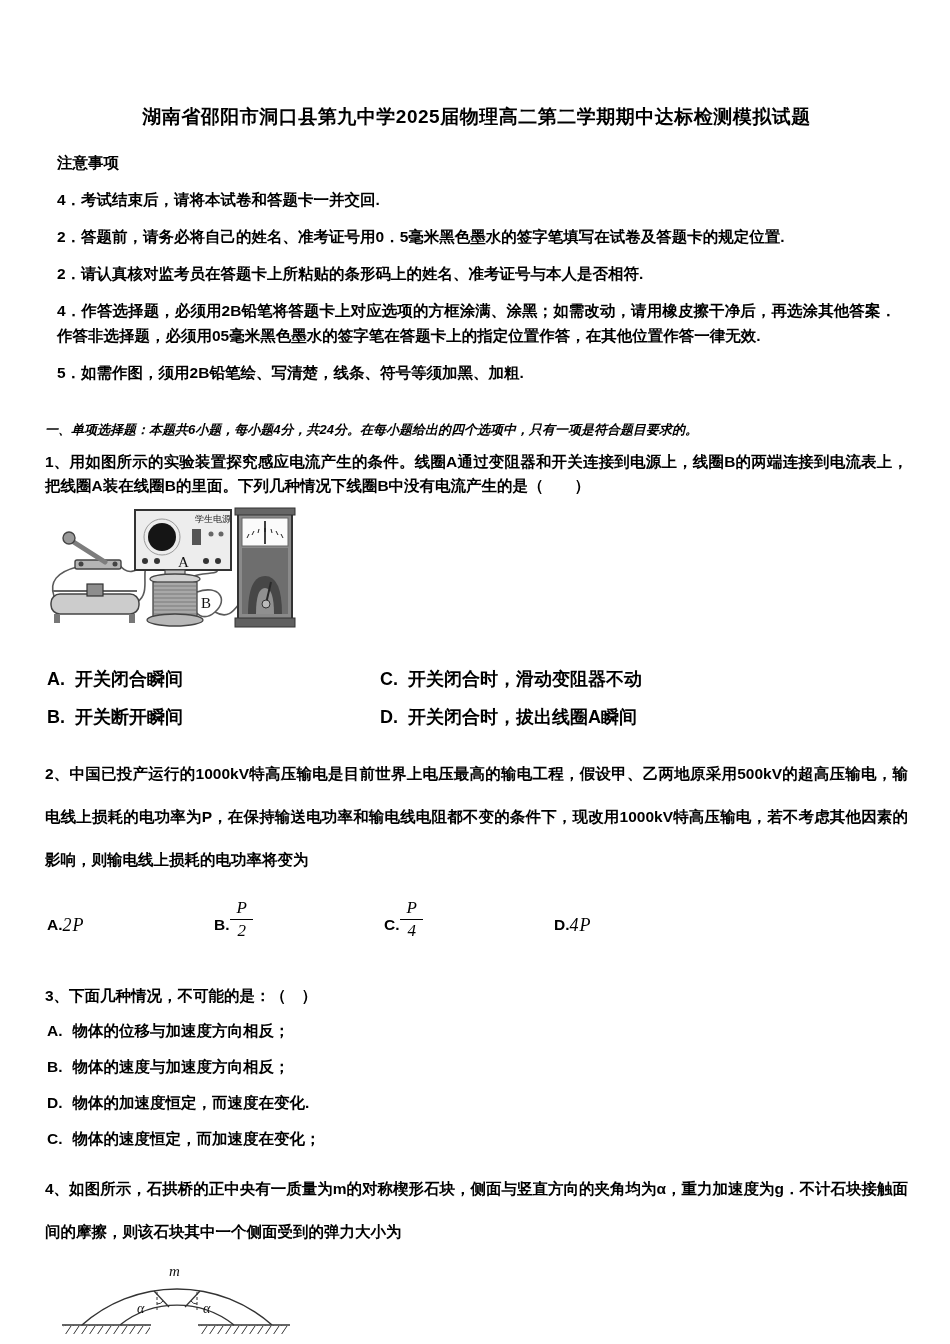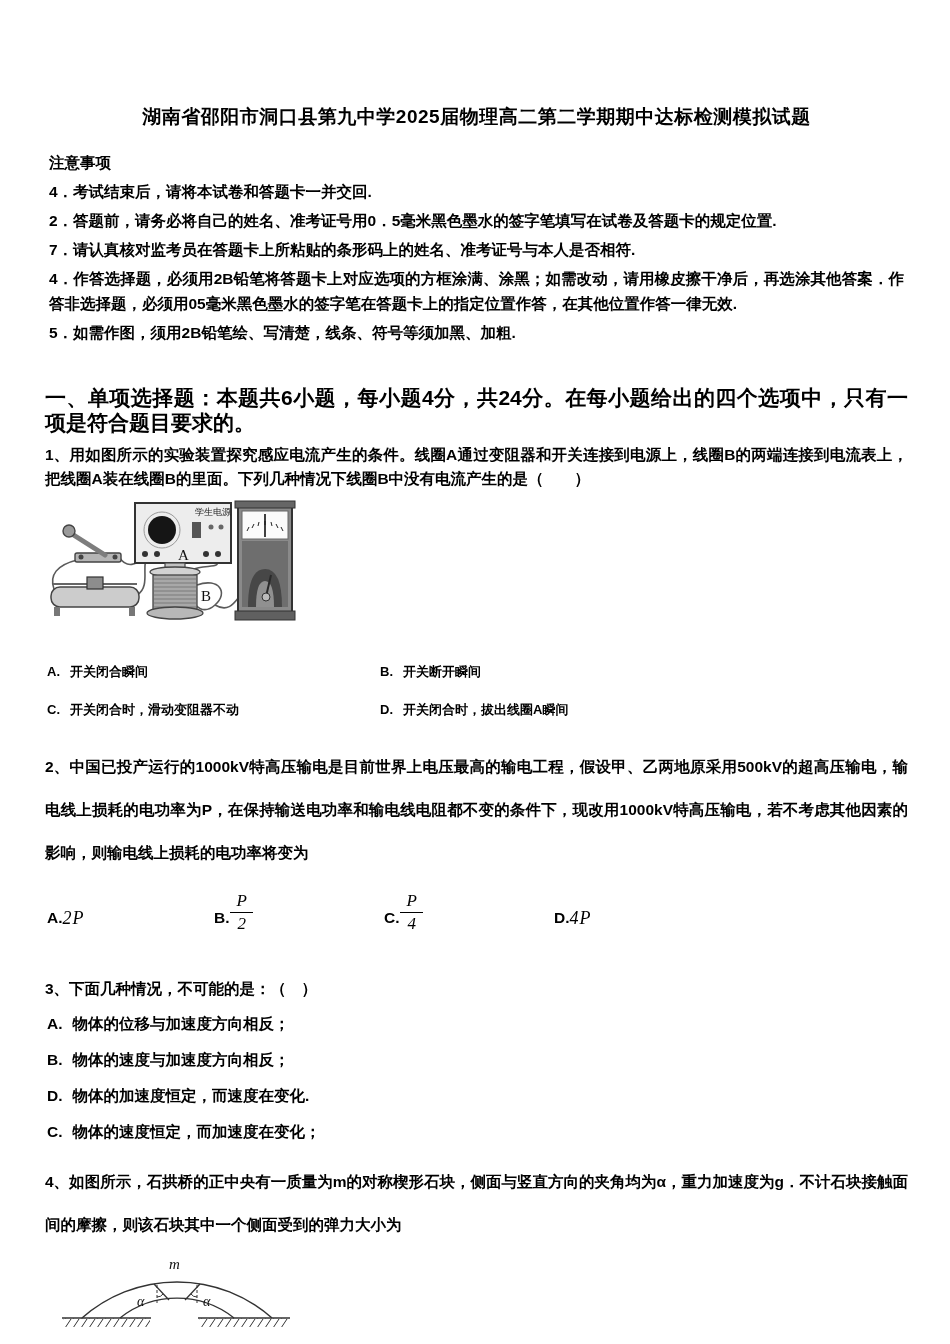--- a/index.html
+++ b/index.html
@@ -8,32 +8,32 @@
     color:#000;
     font-family:"Liberation Sans","DejaVu Sans",sans-serif;
     font-weight:bold;
     -webkit-font-smoothing:antialiased;
   }
   .page{padding:104px 42px 0 45px;box-sizing:border-box;}
   .exam-title{
     font-size:19px;line-height:26px;text-align:center;
     margin:0 0 20px 0;letter-spacing:.5px;
   }
-  .notes p{margin:4px;font-size:15.5px;line-height:25px;text-align:justify;}
+  .notes p{margin:12px;font-size:15.5px;line-height:25px;text-align:justify;}
   .notes .notes-heading{text-align:left;}
   .section-heading{
-    margin:40px 0 0 0;font-size:21px;line-height:25px;text-align:justify;
+    margin:32px 0 0 0;font-size:13px;line-height:25px;text-align:justify;font-style:italic;
   }
   .qtext{margin:8px 0 0 0;font-size:15.5px;line-height:24px;text-align:justify;}
   .qtext.triple{line-height:43px;}
   .fig1-wrap{margin:6px 0 0 0;}
   .fig4-wrap{margin:10px 0 0 12px;}
   .opts-2col{
     display:grid;grid-template-columns:333px auto;
-    margin:20px 0 0 2px;font-size:13px;line-height:38px;
+    margin:20px 0 0 2px;font-size:18px;line-height:38px;
   }
   .opts-1col{margin:4px 0 0 2px;font-size:15.5px;}
   .opts-1col .opt{line-height:36px;}
   .opt .olabel{margin-right:10px;}
   .opts-frac{
     display:flex;align-items:center;margin:14px 0 2px 2px;
     height:60px;font-size:15.5px;
   }
   .opts-frac .ocell{display:flex;align-items:center;}
   .opts-frac .c1{width:167px;}
@@ -58,21 +58,21 @@
 <body>
 
 <div class="page">
 
   <h1 class="exam-title">湖南省邵阳市洞口县第九中学2025届物理高二第二学期期中达标检测模拟试题</h1>
 
   <div class="notes">
     <p class="notes-heading">注意事项</p>
     <p>4．考试结束后，请将本试卷和答题卡一并交回.</p>
     <p>2．答题前，请务必将自己的姓名、准考证号用0．5毫米黑色墨水的签字笔填写在试卷及答题卡的规定位置.</p>
-    <p>7．请认真核对监考员在答题卡上所粘贴的条形码上的姓名、准考证号与本人是否相符.</p>
+    <p>2．请认真核对监考员在答题卡上所粘贴的条形码上的姓名、准考证号与本人是否相符.</p>
     <p>4．作答选择题，必须用2B铅笔将答题卡上对应选项的方框涂满、涂黑；如需改动，请用橡皮擦干净后，再选涂其他答案．作答非选择题，必须用05毫米黑色墨水的签字笔在答题卡上的指定位置作答，在其他位置作答一律无效.</p>
     <p>5．如需作图，须用2B铅笔绘、写清楚，线条、符号等须加黑、加粗.</p>
   </div>
 
   <p class="section-heading">一、单项选择题：本题共6小题，每小题4分，共24分。在每小题给出的四个选项中，只有一项是符合题目要求的。</p>
 
   <p class="qtext">1、用如图所示的实验装置探究感应电流产生的条件。线圈A通过变阻器和开关连接到电源上，线圈B的两端连接到电流表上，把线圈A装在线圈B的里面。下列几种情况下线圈B中没有电流产生的是（　　）</p>
 
   <div class="fig1-wrap">
     <svg width="252" height="132" viewBox="0 0 252 132">
@@ -154,22 +154,22 @@
         </g>
         <ellipse cx="130" cy="116" rx="28" ry="6" fill="#b8b8b8" stroke="#444" stroke-width="1.3"></ellipse>
         <text x="133" y="63" font-size="15" font-family="Liberation Serif,serif" fill="#111">A</text>
         <text x="156" y="104" font-size="15" font-family="Liberation Serif,serif" fill="#111">B</text>
       </g>
     </svg>
   </div>
 
   <div class="opts-2col">
     <span class="opt"><span class="olabel">A.</span><span>开关闭合瞬间</span></span>
+    <span class="opt"><span class="olabel">C.</span><span>开关闭合时，滑动变阻器不动</span></span>
     <span class="opt"><span class="olabel">B.</span><span>开关断开瞬间</span></span>
-    <span class="opt"><span class="olabel">C.</span><span>开关闭合时，滑动变阻器不动</span></span>
     <span class="opt"><span class="olabel">D.</span><span>开关闭合时，拔出线圈A瞬间</span></span>
   </div>
 
   <p class="qtext triple" style="margin-top:16px;">2、中国已投产运行的1000kV特高压输电是目前世界上电压最高的输电工程，假设甲、乙两地原采用500kV的超高压输电，输电线上损耗的电功率为P，在保持输送电功率和输电线电阻都不变的条件下，现改用1000kV特高压输电，若不考虑其他因素的影响，则输电线上损耗的电功率将变为</p>
 
   <div class="opts-frac">
     <span class="ocell c1">
       <span class="olabel">A.</span>
       <span class="math">2P</span>
     </span>

